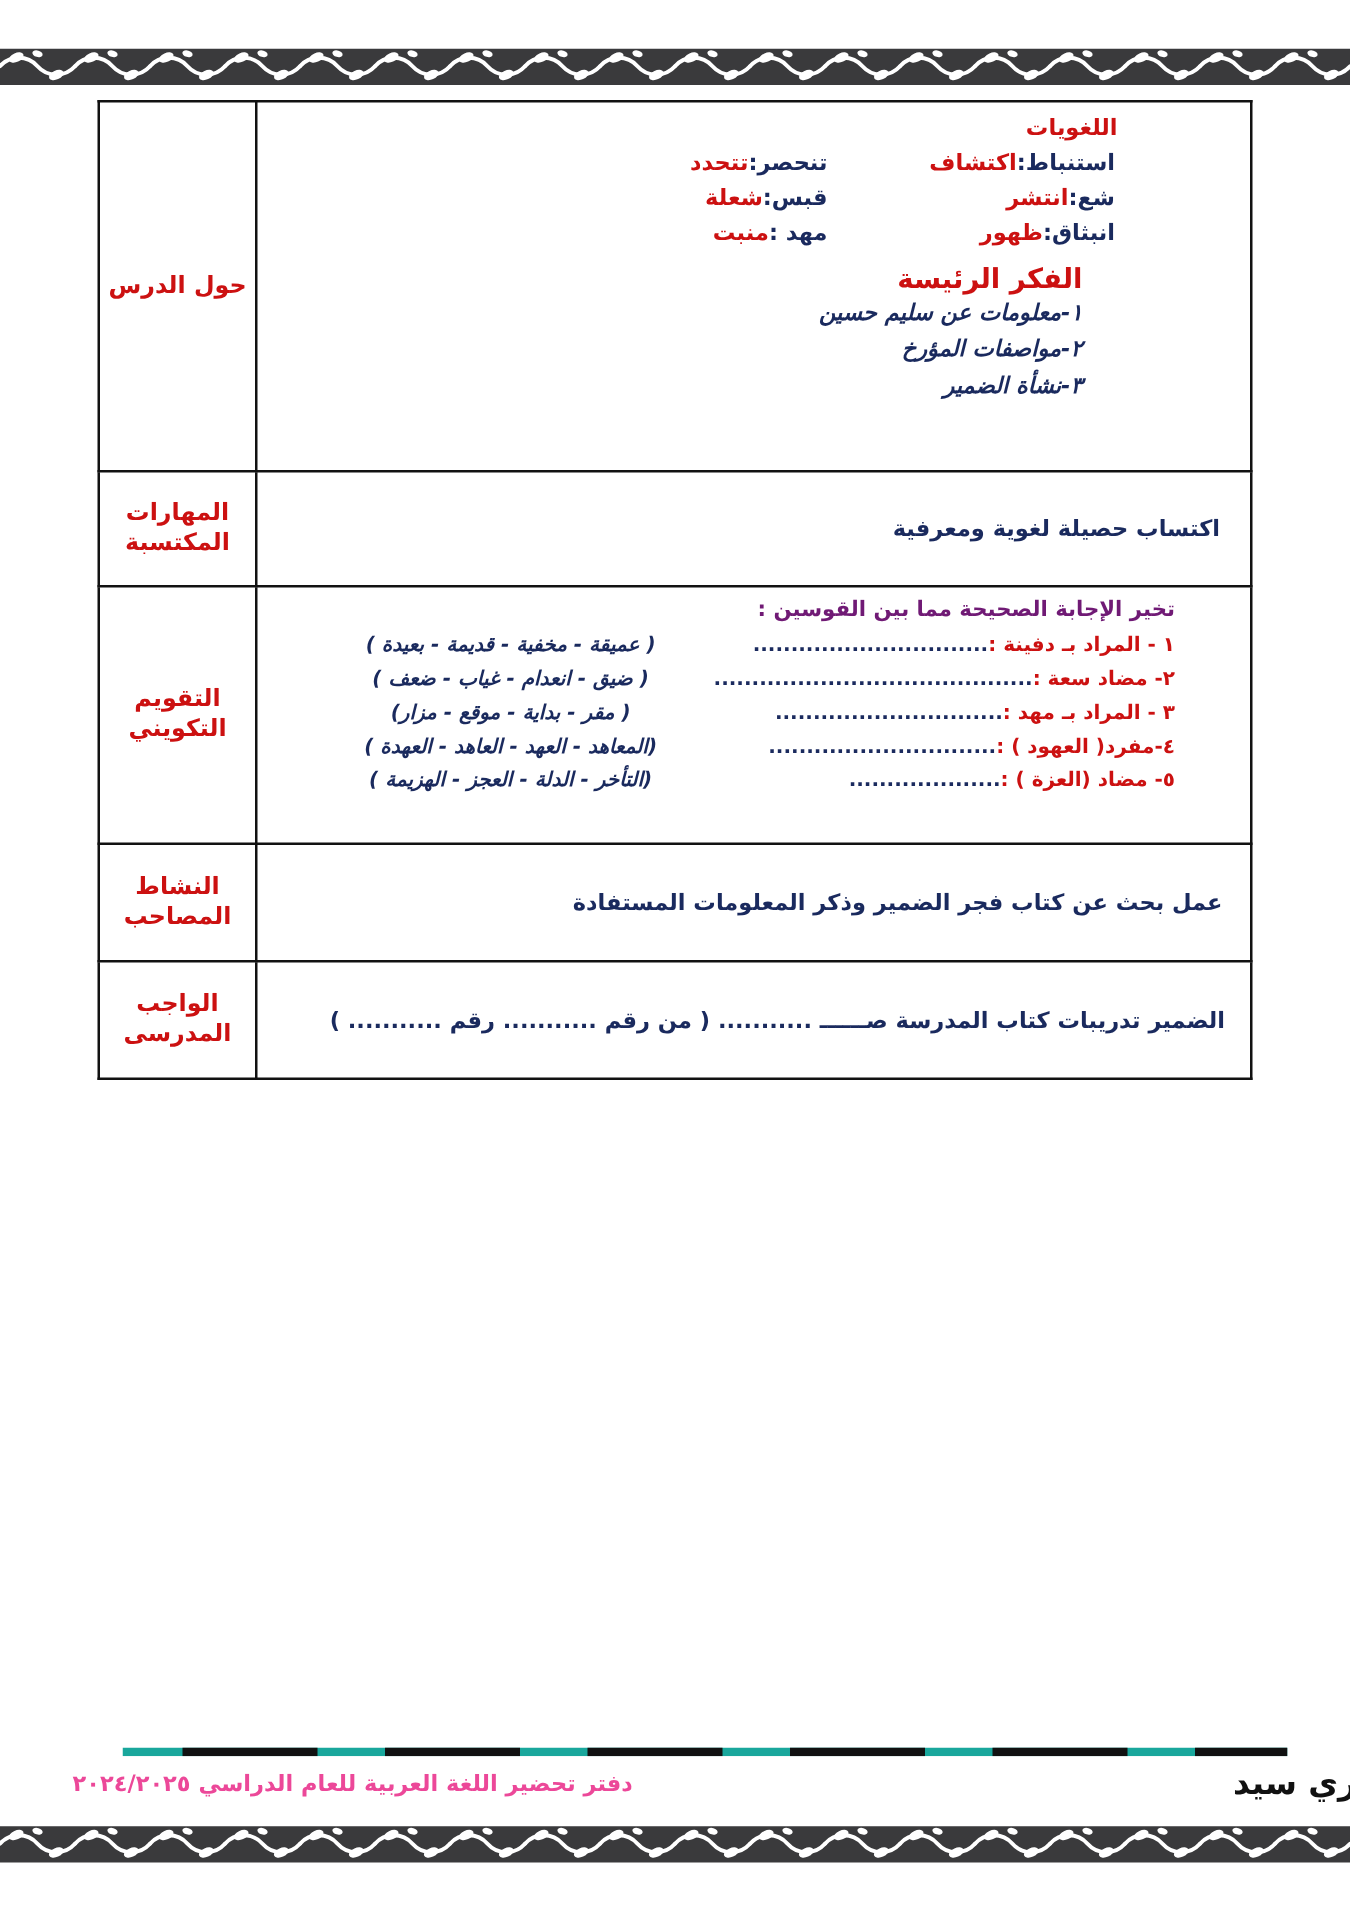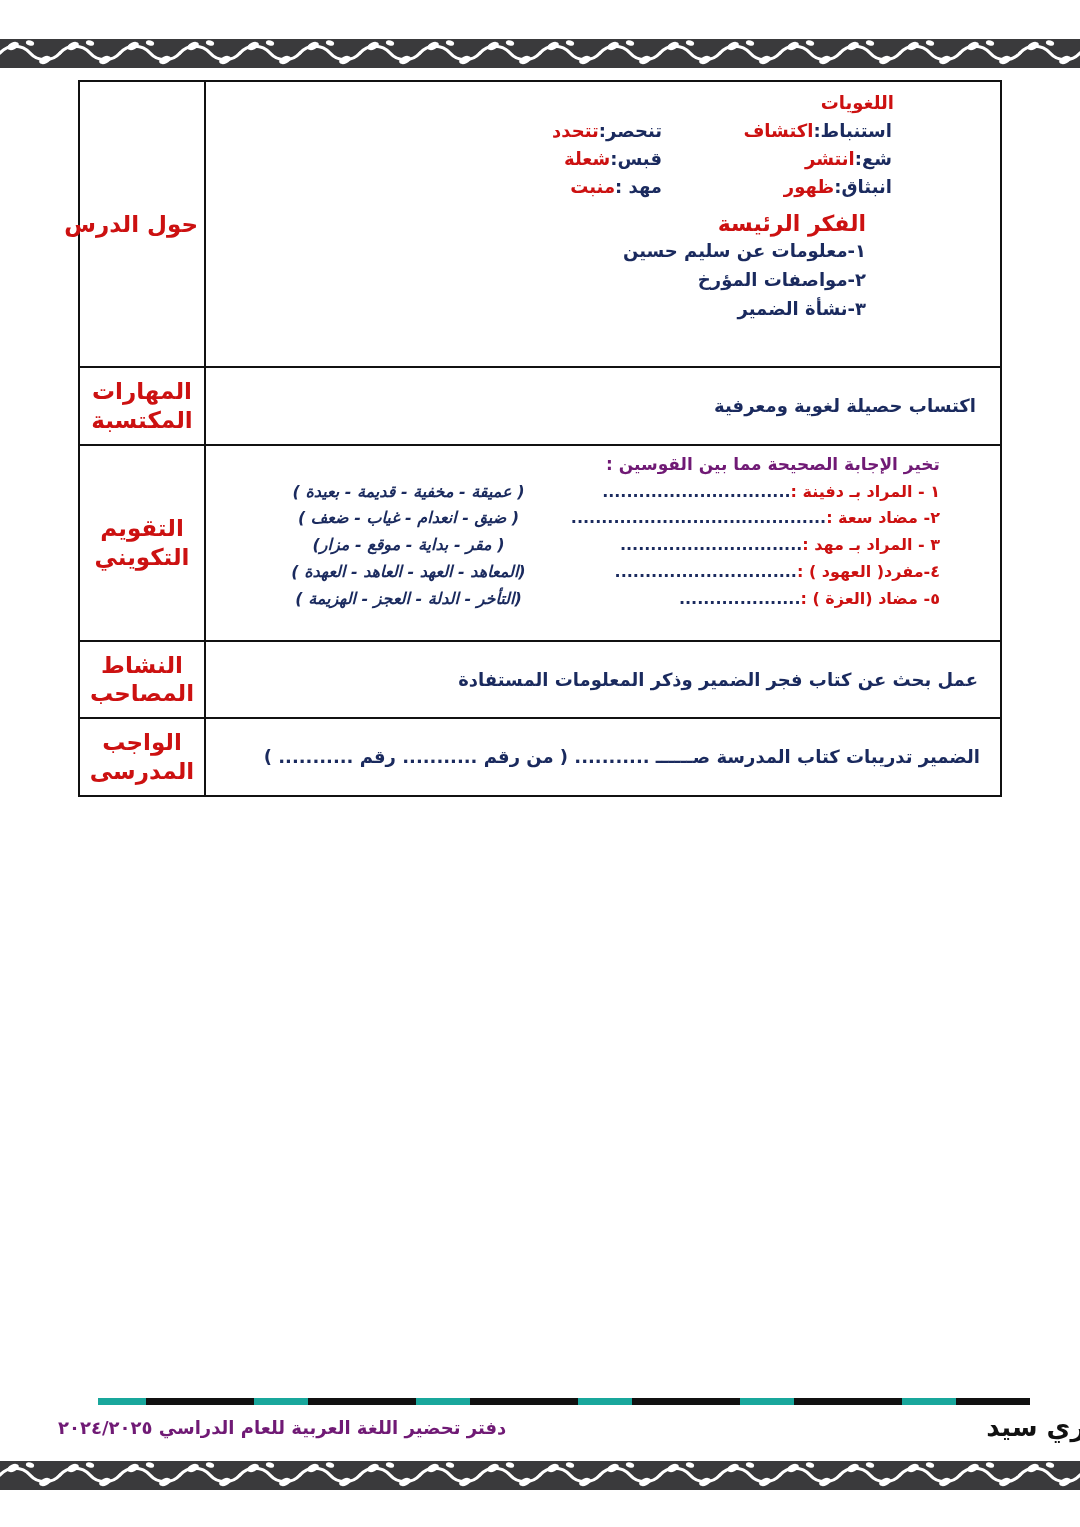--- a/index.html
+++ b/index.html
@@ -45,29 +45,29 @@
 
   table.lesson-table {
     width: 924px;
     border-collapse: collapse;
     table-layout: fixed;
     direction: rtl;
   }
   table.lesson-table td {
     border: 2px solid #111111;
     vertical-align: middle;
-    padding: 9px 6px;
+    padding: 19px 6px;
     background: #ffffff;
   }
   td.rowhead {
     width: 112px;
     text-align: center;
     color: #cc1111;
     font-weight: bold;
-    font-size: 23px;
+    font-size: 19px;
     line-height: 1.25;
     white-space: nowrap;
   }
   td.body-cell {
     text-align: right;
   }
 
   
   .r1 { height: 267px; vertical-align: top !important; padding-top: 8px !important; }
   .lang-head {
@@ -103,20 +103,21 @@
     margin-top: 10px;
   }
   .idea-line {
     color: #1a2a5e;
     font-weight: bold;
     font-size: 18px;
     line-height: 1.62;
     text-align: right;
     padding-right: 128px;
     white-space: nowrap;
+    font-style: italic;
   }
 
   
   .r2 { height: 52px; }
   .skills-text {
     color: #1a2a5e;
     font-weight: bold;
     font-size: 18px;
     text-align: right;
     padding-right: 18px;
@@ -201,21 +202,21 @@
     left: 0;
     width: 1080px;
     display: flex;
     flex-direction: row-reverse;
     justify-content: space-between;
     align-items: center;
     padding: 0 58px;
     box-sizing: border-box;
   }
   .footer-note {
-    color: #701a75;
+    color: #ec4899;
     font-weight: bold;
     font-size: 18px;
     white-space: nowrap;
     padding-right: 0;
     margin-right: 0;
   }
   .footer-name {
     color: #111111;
     font-weight: bold;
     font-size: 26px;

